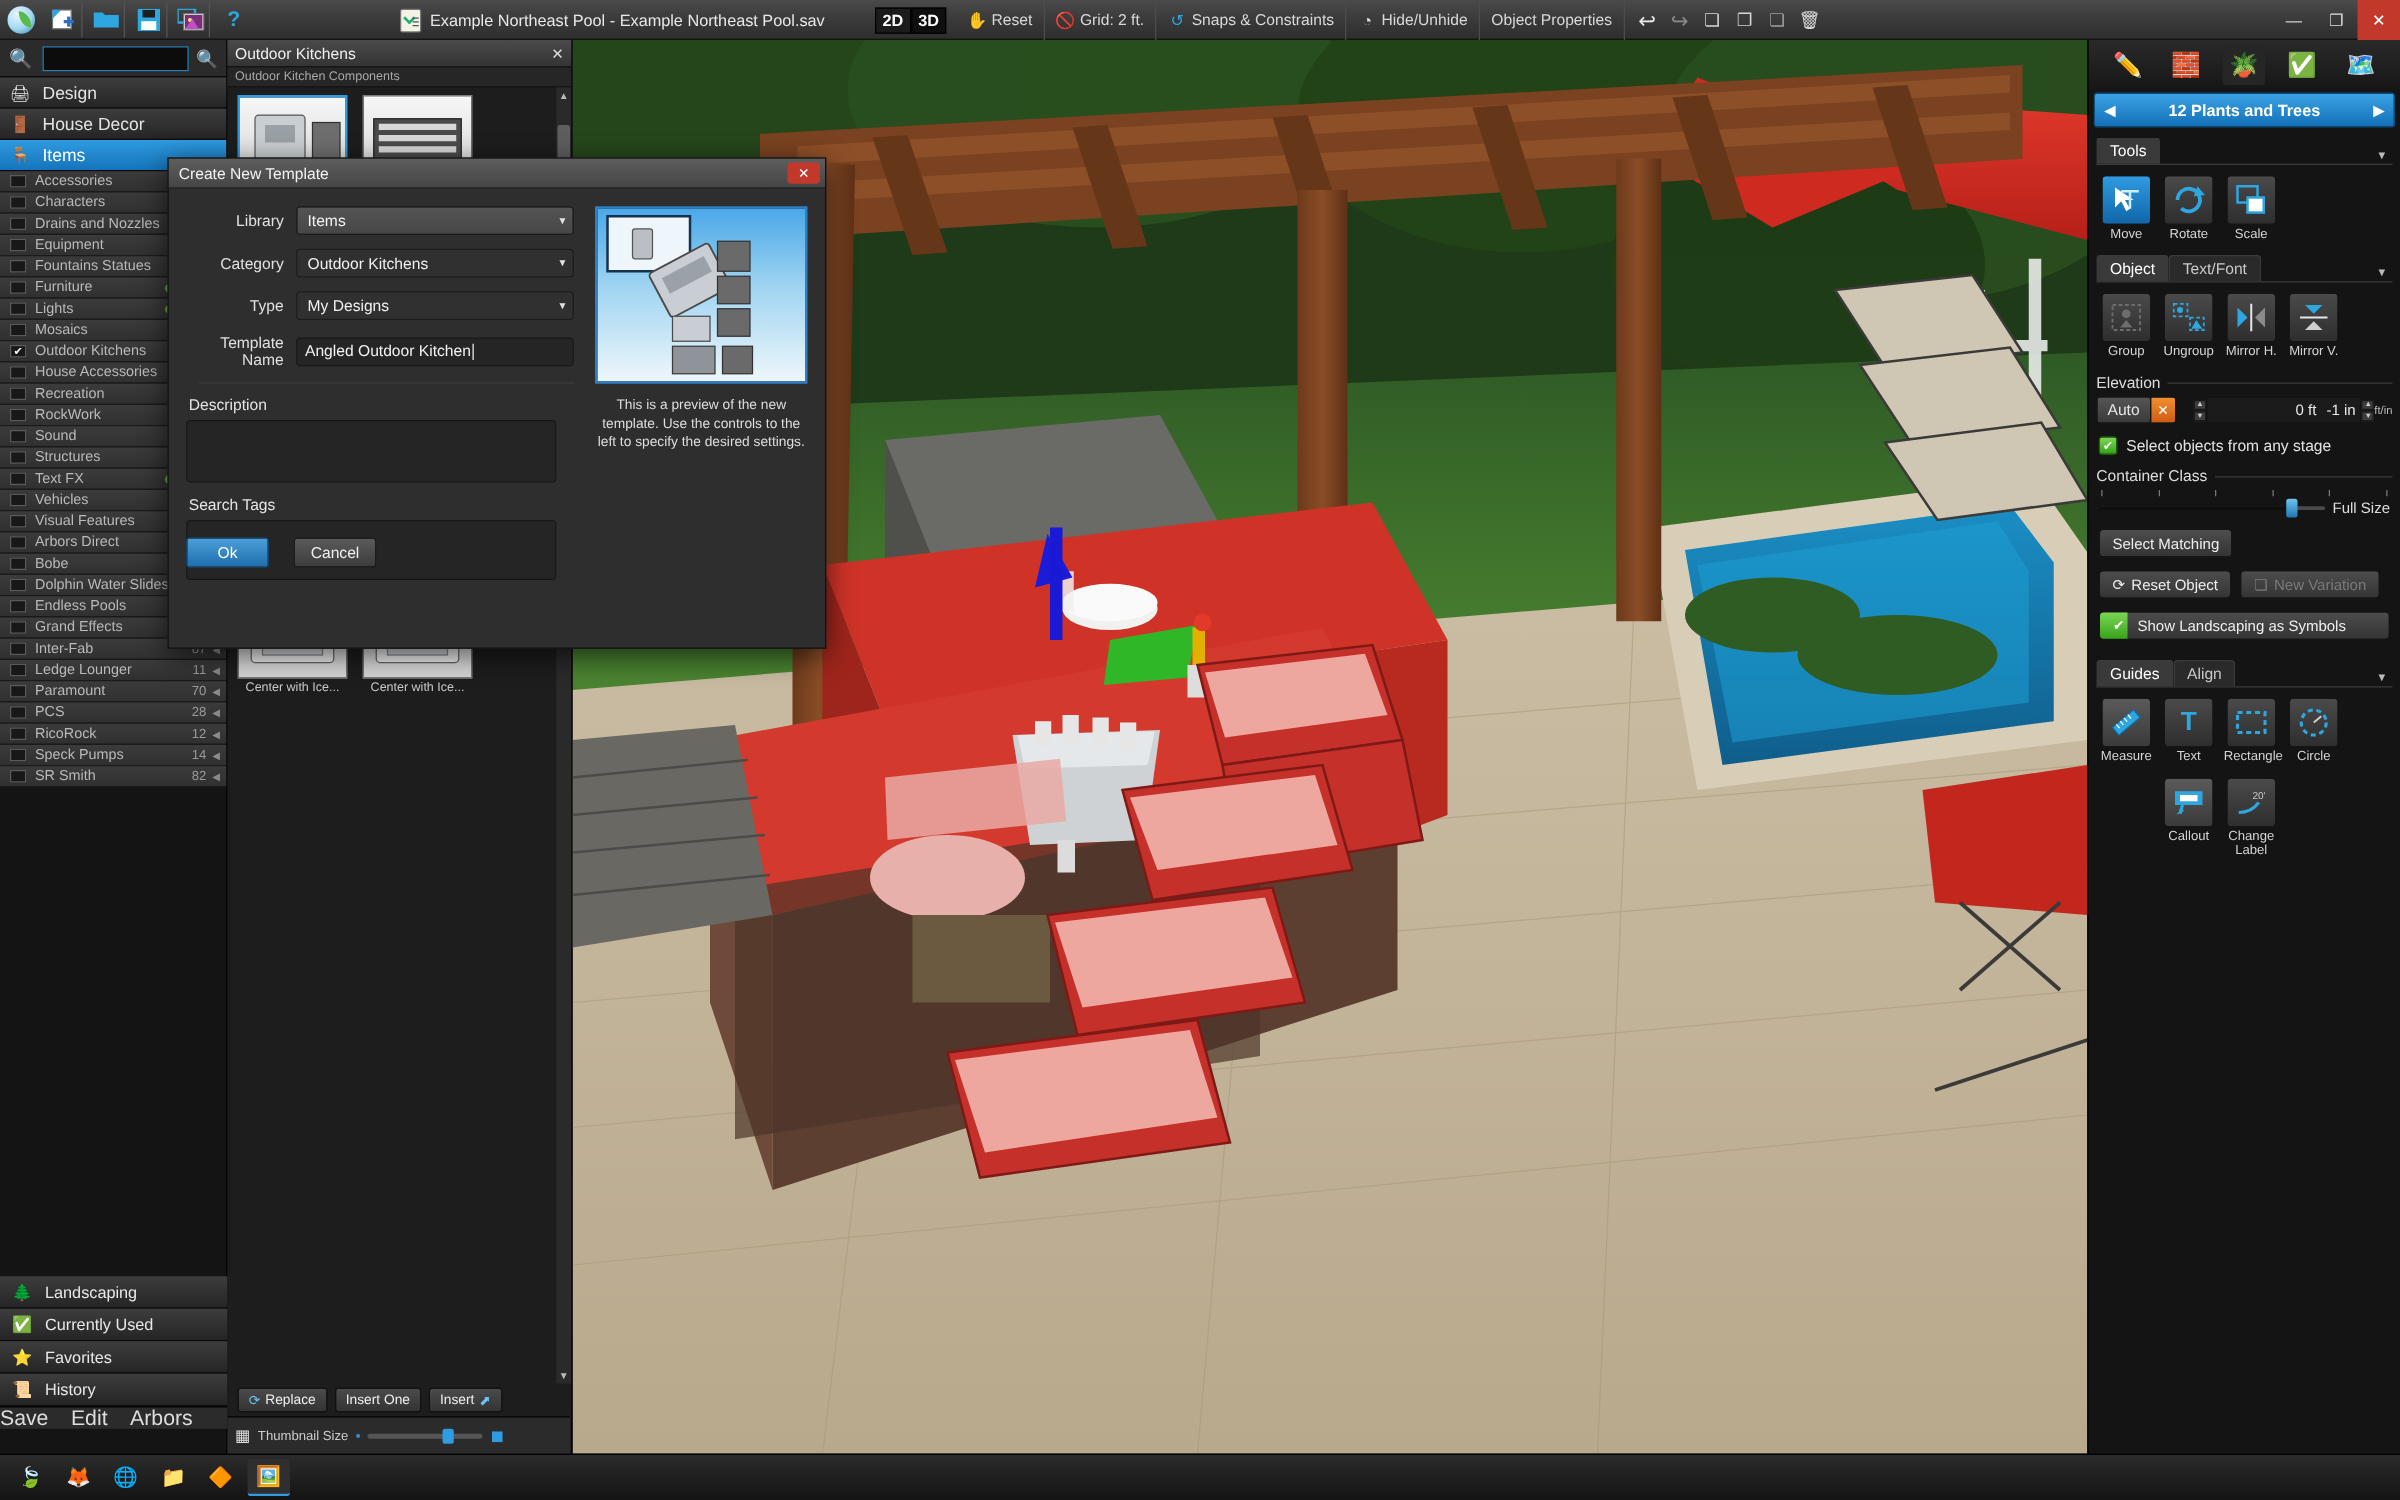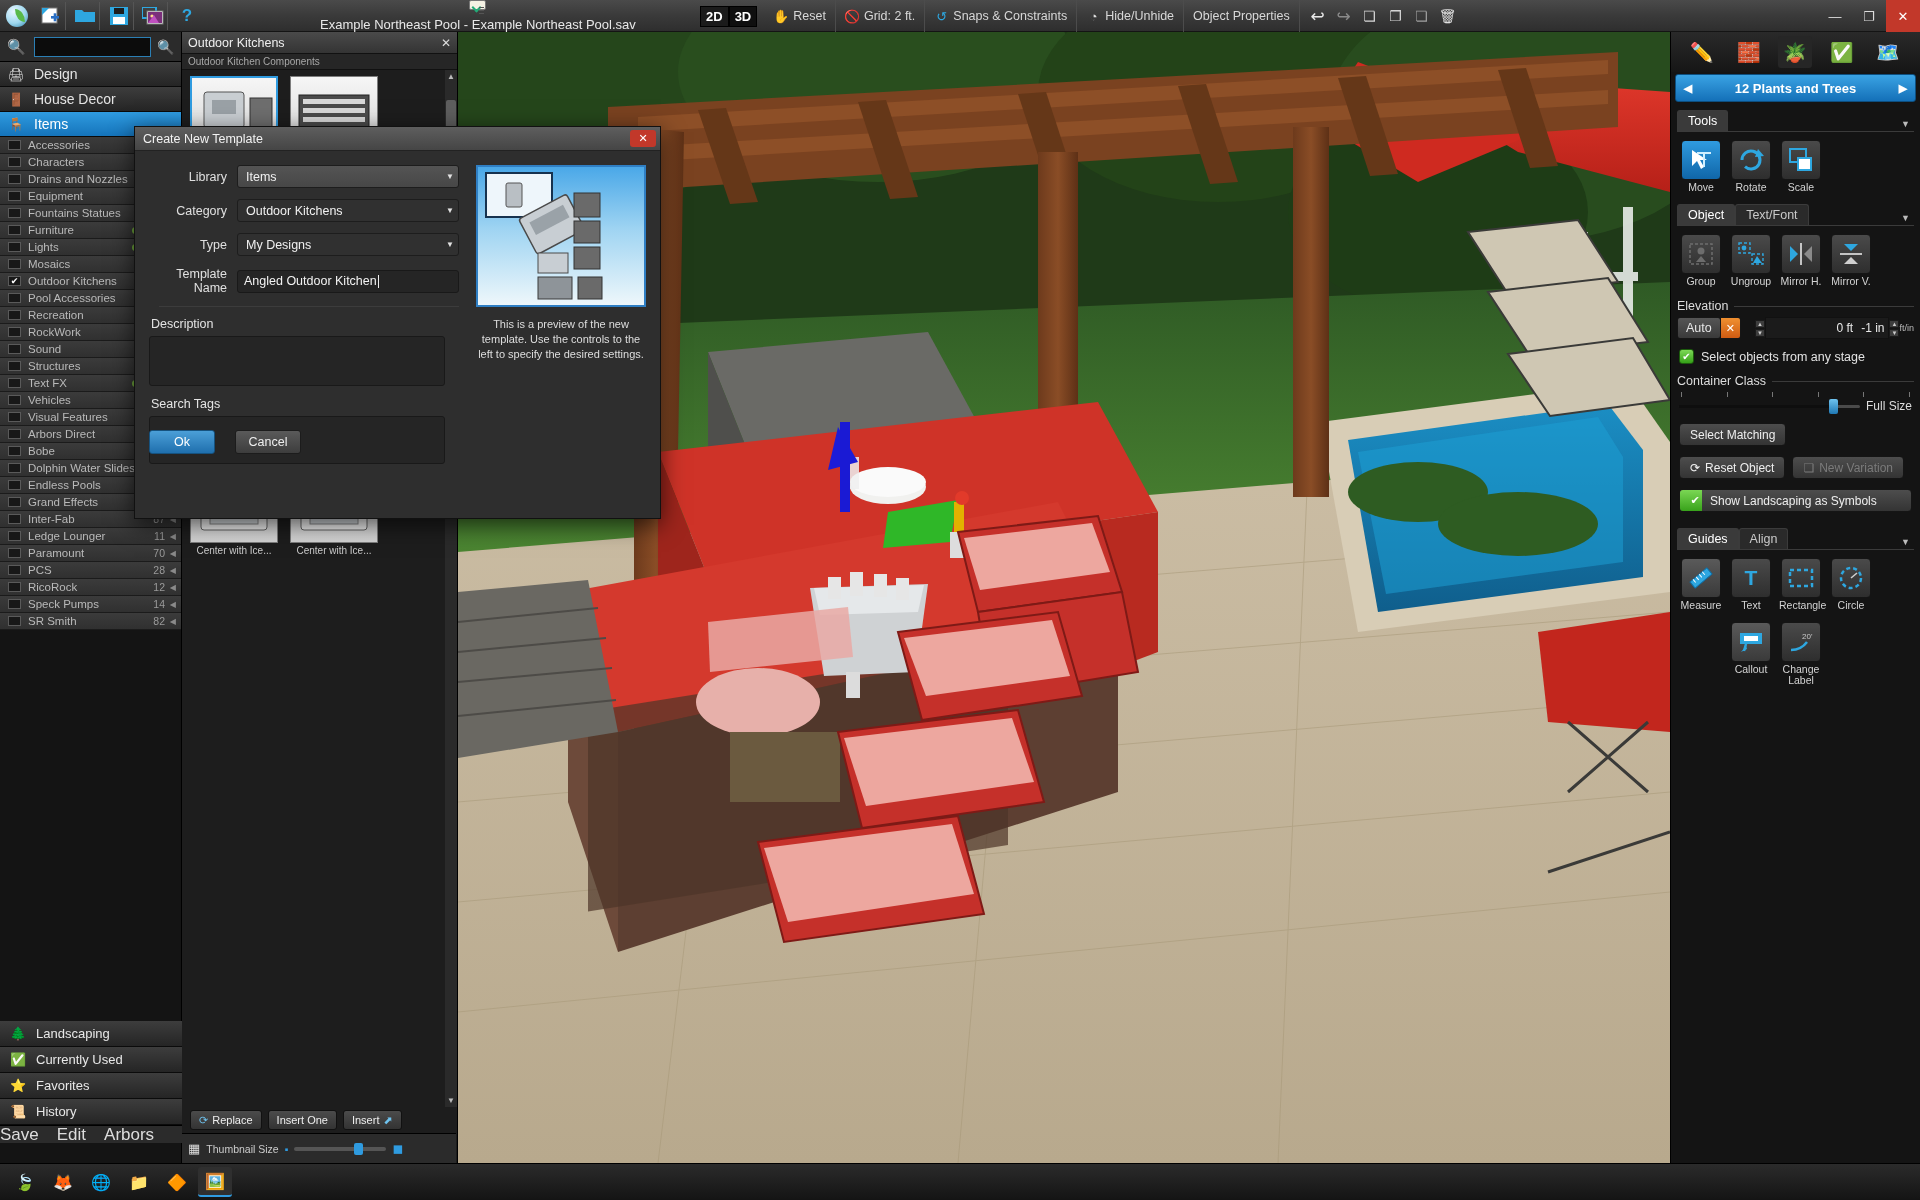--- a/index.html
+++ b/index.html
@@ -14,21 +14,21 @@
   .tb-icon { width:30px; height:28px; margin:0 2px; display:flex; align-items:center;
     justify-content:center; font-size:15px; color:#2ea7e0; cursor:pointer; }
   .tb-icon.sep { border-right:1px solid #555; }
   .tb-logo { width:34px;height:28px; display:flex;align-items:center;justify-content:center; }
   .logo-circle { width:22px;height:22px;border-radius:50%;
     background:radial-gradient(circle at 35% 30%,#eaf6ff,#9fd8ef 55%,#2a7fa8);
     position:relative; }
   .logo-circle:after{content:"";position:absolute;left:9px;top:4px;width:10px;height:13px;
     border-radius:0 100% 0 100%;background:#59b94a;}
   .tb-title { position:absolute; left:320px; top:0; height:32px; display:flex;
-    align-items:center; gap:7px; color:#e8e8e8; font-size:13px;flex-direction:column; }
+    align-items:center; gap:7px; color:#e8e8e8; font-size:13px; }
   .title-ico{width:17px;height:19px;background:#f4f2e4;border:1px solid #777;
     border-radius:2px;position:relative;}
   .title-ico:before{content:"";position:absolute;left:3px;top:3px;width:5px;height:5px;
     border-left:2px solid #2a7;border-bottom:2px solid #2a7;transform:rotate(-45deg);}
   .title-ico:after{content:"";position:absolute;left:9px;top:6px;width:5px;height:1px;
     box-shadow:0 3px 0 #555,0 6px 0 #555;background:#555;}
   .tb-right { position:absolute; left:700px; top:0; height:32px; display:flex;
     align-items:center; gap:0px; color:#d8d8d8; font-size:12.5px; }
   .dbtn { display:flex; margin-right:8px; }
   .d2d,.d3d { padding:2px 5px; font-weight:bold; font-size:13px; color:#fff;
@@ -378,21 +378,21 @@
         <div class="catrow">
           <span class="cbx"></span>
           <span>Mosaics</span>
         </div>
         <div class="catrow">
           <span class="cbx on"></span>
           <span>Outdoor Kitchens</span>
         </div>
         <div class="catrow">
           <span class="cbx"></span>
-          <span>Pool Accessories</span>
+          <span>House Accessories</span>
         </div>
         <div class="catrow">
           <span class="cbx"></span>
           <span>Recreation</span>
         </div>
         <div class="catrow">
           <span class="cbx"></span>
           <span>RockWork</span>
         </div>
         <div class="catrow">

